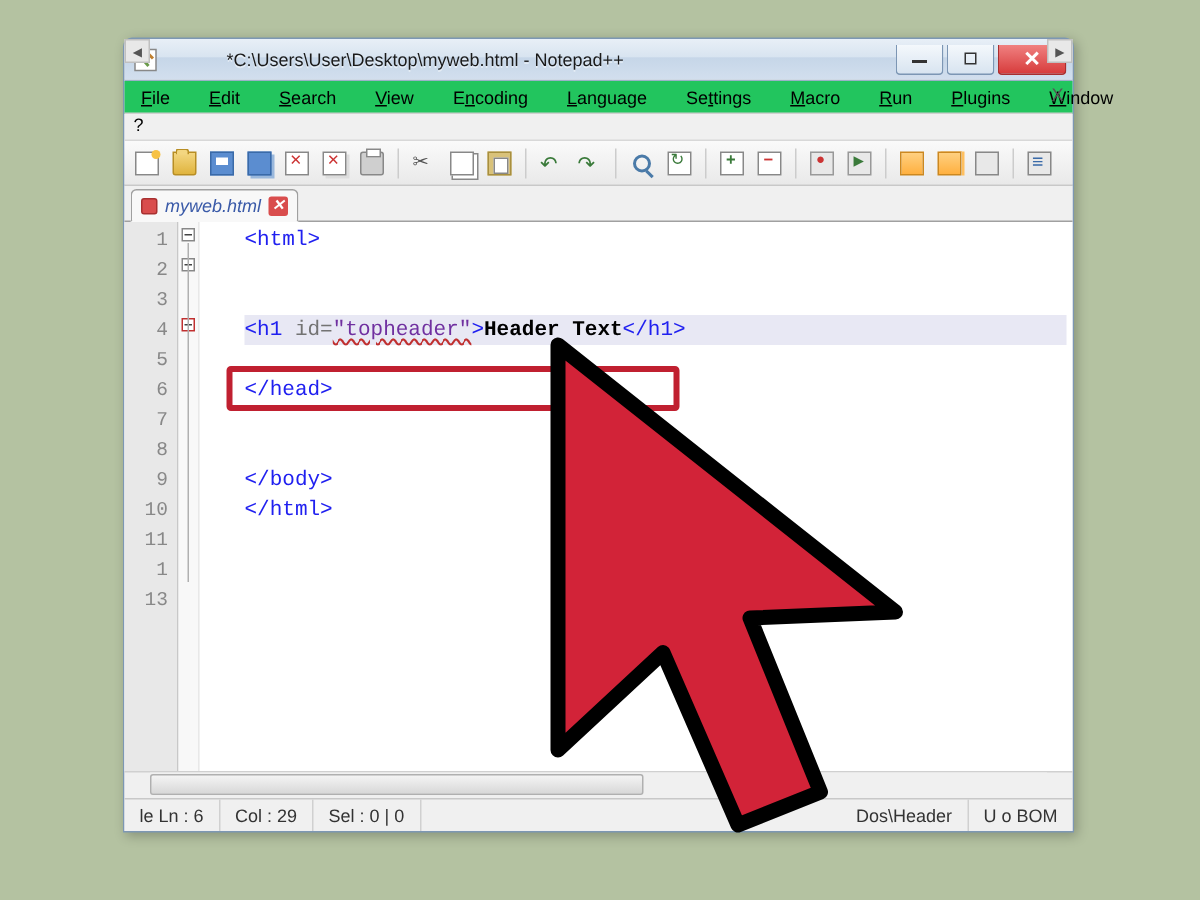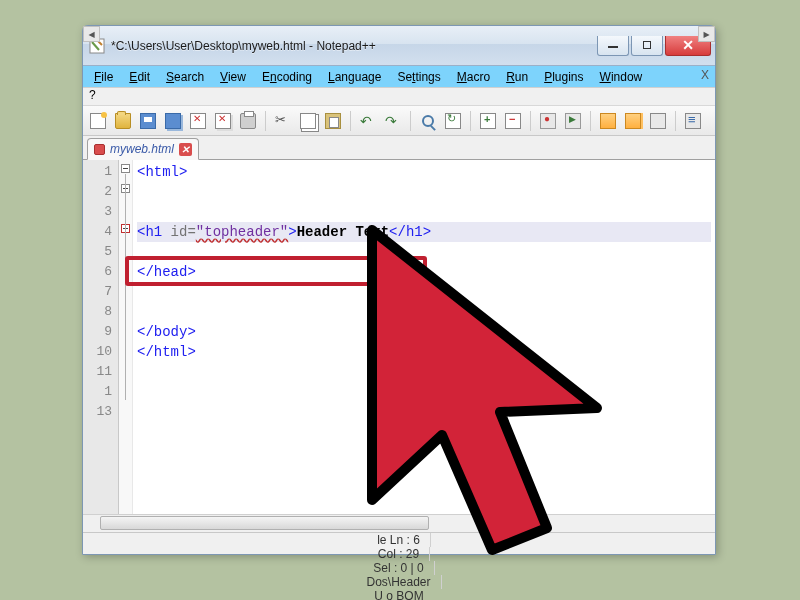--- a/index.html
+++ b/index.html
@@ -19,27 +19,28 @@
     width: 634px;
     height: 530px;
     background: #f0f0f0;
     border: 1px solid #7d97b3;
     border-radius: 6px 6px 0 0;
     box-shadow: 2px 2px 8px rgba(0,0,0,.25);
     display: flex;
     flex-direction: column;
   }
   .titlebar {
-    height: 40px;
+    height: 28px;
     background: linear-gradient(to bottom, #e8eff7 0%, #d8e4f0 45%, #c6d6e8 46%, #d2dfee 100%);
     border-bottom: 1px solid #9bb0c8;
     border-radius: 5px 5px 0 0;
     display: flex;
     align-items: center;
     padding: 0 4px 0 6px;
+    gap: 40px;
   }
   .titlebar .app-icon {
     width: 16px; height: 16px;
     margin-right: 6px;
     display:inline-block;
   }
   .title-text {
     flex: 1;
     color: #1a1a1a;
     font-size: 12px;
@@ -56,25 +57,25 @@
     font-size:11px;
     cursor:pointer;
   }
   .win-btn.close { background: linear-gradient(to bottom,#f08181,#d73c3c); border-color:#a82e2e; color:#fff; width:46px; }
   .win-btn .sq { width:8px; height:8px; border:1px solid #333; }
   .win-btn .min { width:10px; height:0; border-bottom:2px solid #333; margin-top:4px;}
   .win-btn .x { font-weight:bold; font-size:14px; color:#fff; }
 
   .menubar {
     height: 22px;
-    background: #7dd3fc;
+    background: #22c55e;
     display:flex;
     align-items:center;
     padding: 0 4px;
-    gap: 2px;
+    gap: 12px;
     border-bottom:1px solid #d0d0d0;
     position:relative;
   }
   .menu-item {
     padding: 2px 7px;
     font-size: 12px;
     color:#000;
     cursor:pointer;
   }
   .menu-item .ul { text-decoration: underline; }
@@ -211,20 +212,21 @@
     width:1px;
     background:#b0b0b0;
   }
   .code {
     flex:1;
     font-family:Consolas,"Courier New",monospace;
     font-size:14px;
     line-height:20px;
     padding:2px 4px;
     position:relative;
+    margin-left:26px;
   }
   .code-line { height:20px; white-space:pre; }
   .code-line.current { background:#e8e8f4; }
   .tag { color:#2020f0; }
   .attr { color:#737373; }
   .str { color:#7030a0; text-decoration:underline; text-decoration-color:#c03030; text-decoration-style:wavy; text-underline-offset:2px;}
   .txt { color:#000; font-weight:bold; }
   .highlight-box {
     position:absolute;
     border:4px solid #c02030;
@@ -243,21 +245,20 @@
   .hscroll .arr.l{left:0;} .hscroll .arr.r{right:0;}
 
   .statusbar {
     height:22px;
     background:#f0f0f0;
     border-top:1px solid #c8c8c8;
     display:flex;
     align-items:center;
     font-size:12px;
     color:#333;
-    flex-direction:column;
   }
   .statusbar .cell { padding:0 10px; border-right:1px solid #d0d0d0; height:100%; display:flex;align-items:center;}
   .statusbar .spacer { flex:1; }
   .big-cursor {
     position:absolute;
     pointer-events:none;
   }
 </style>
 </head>
 <body>

